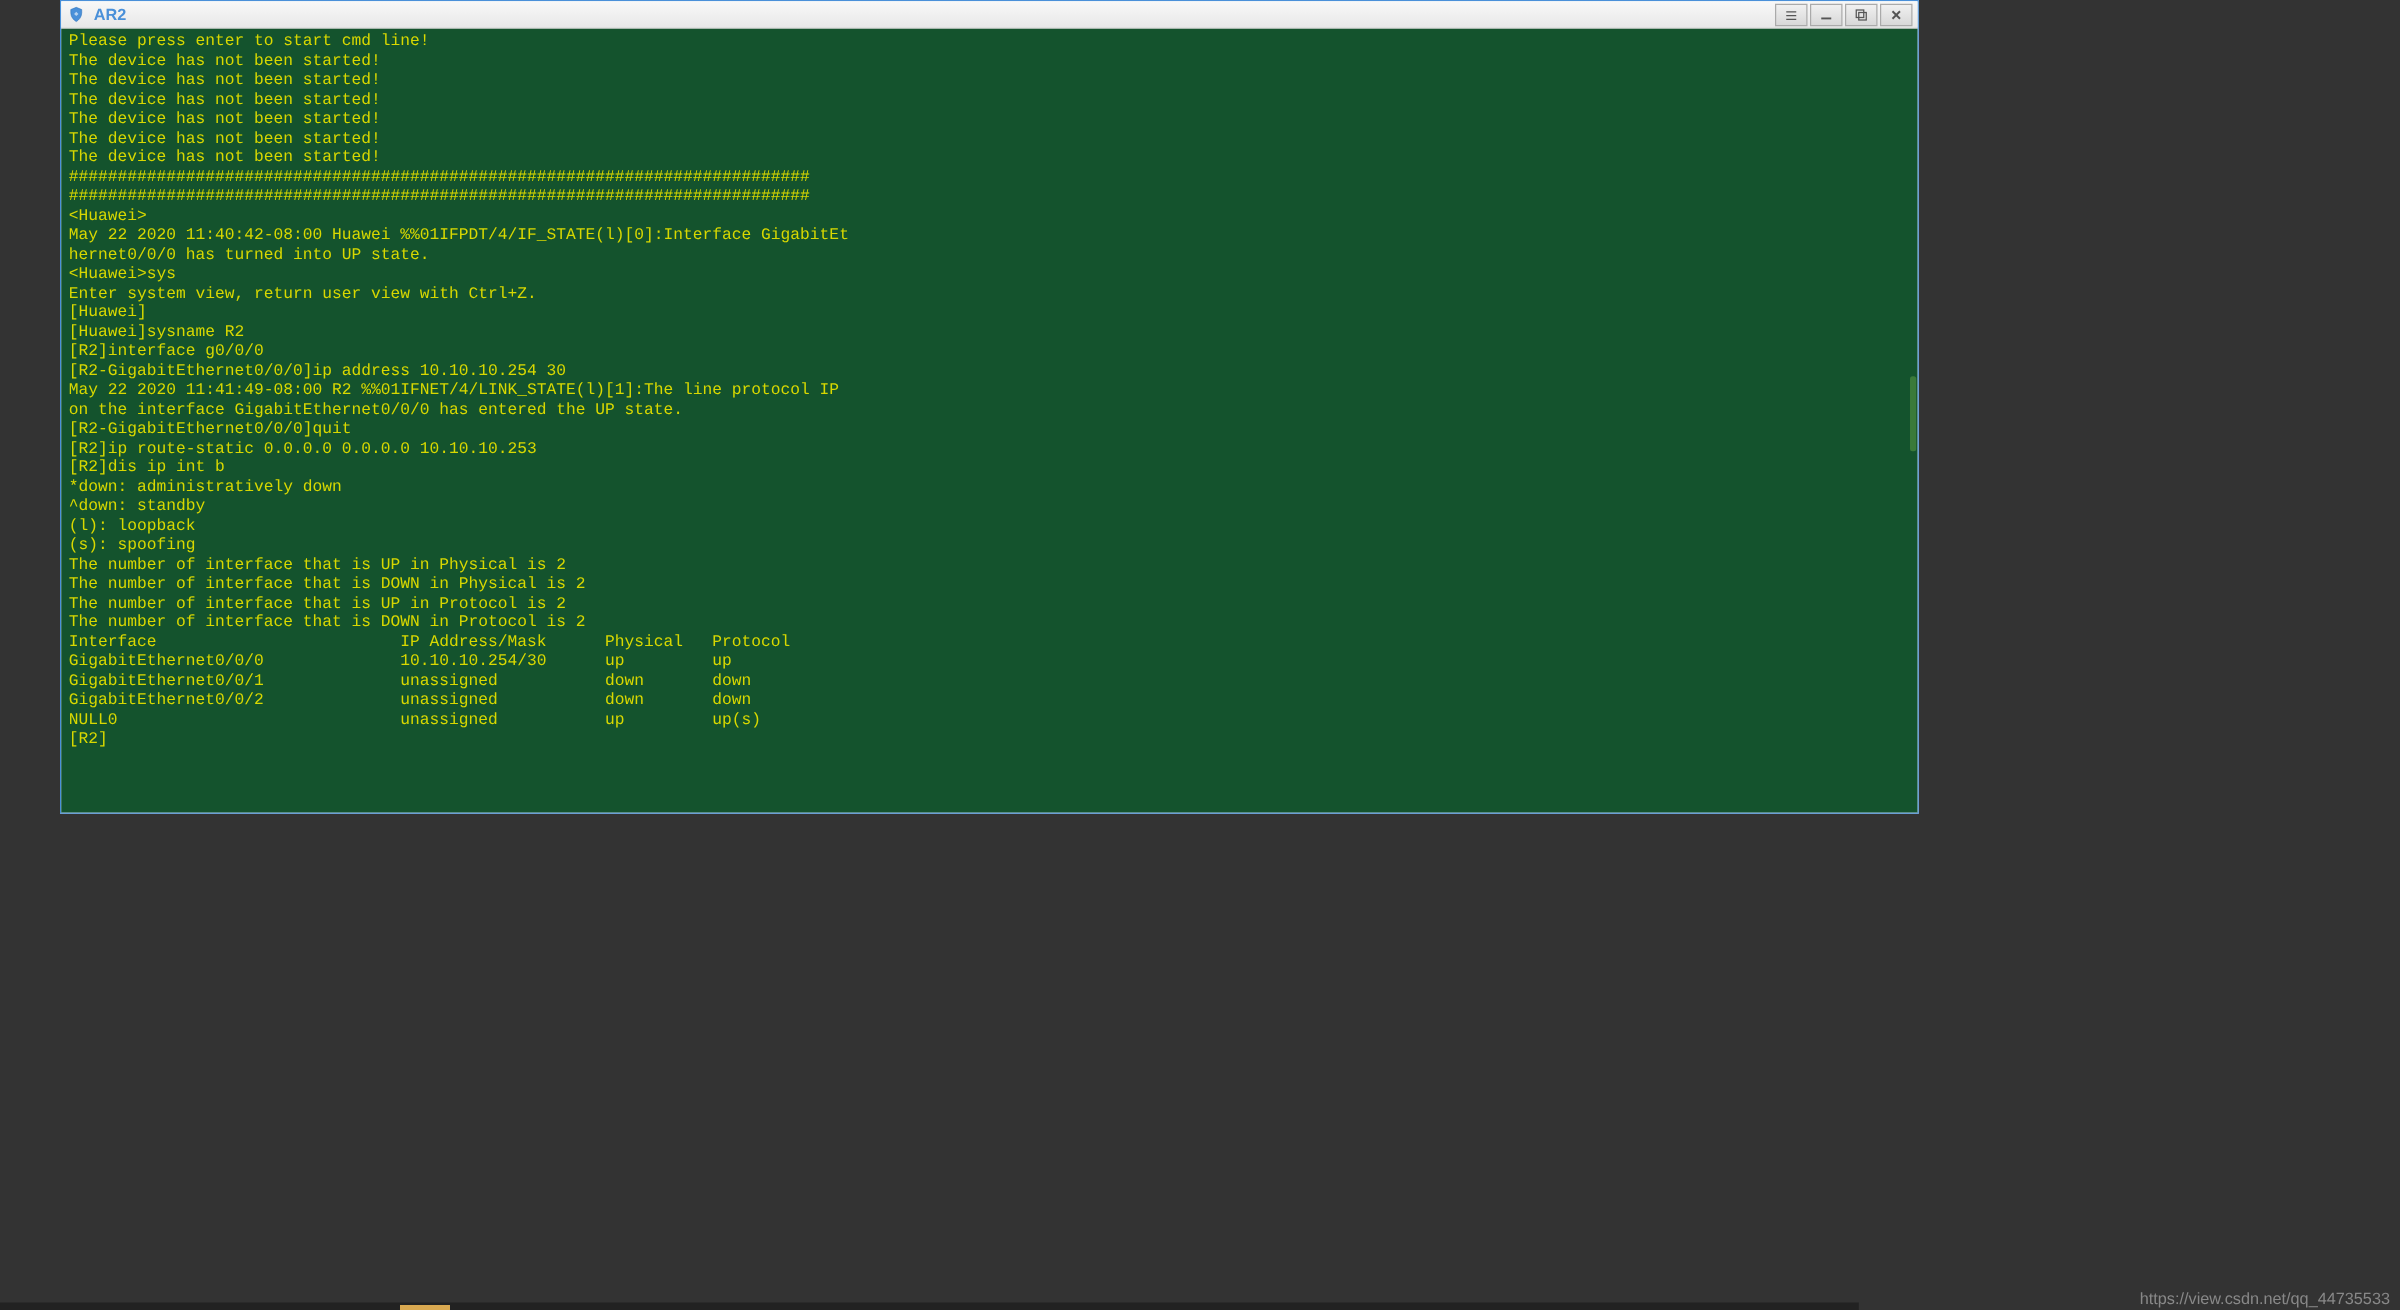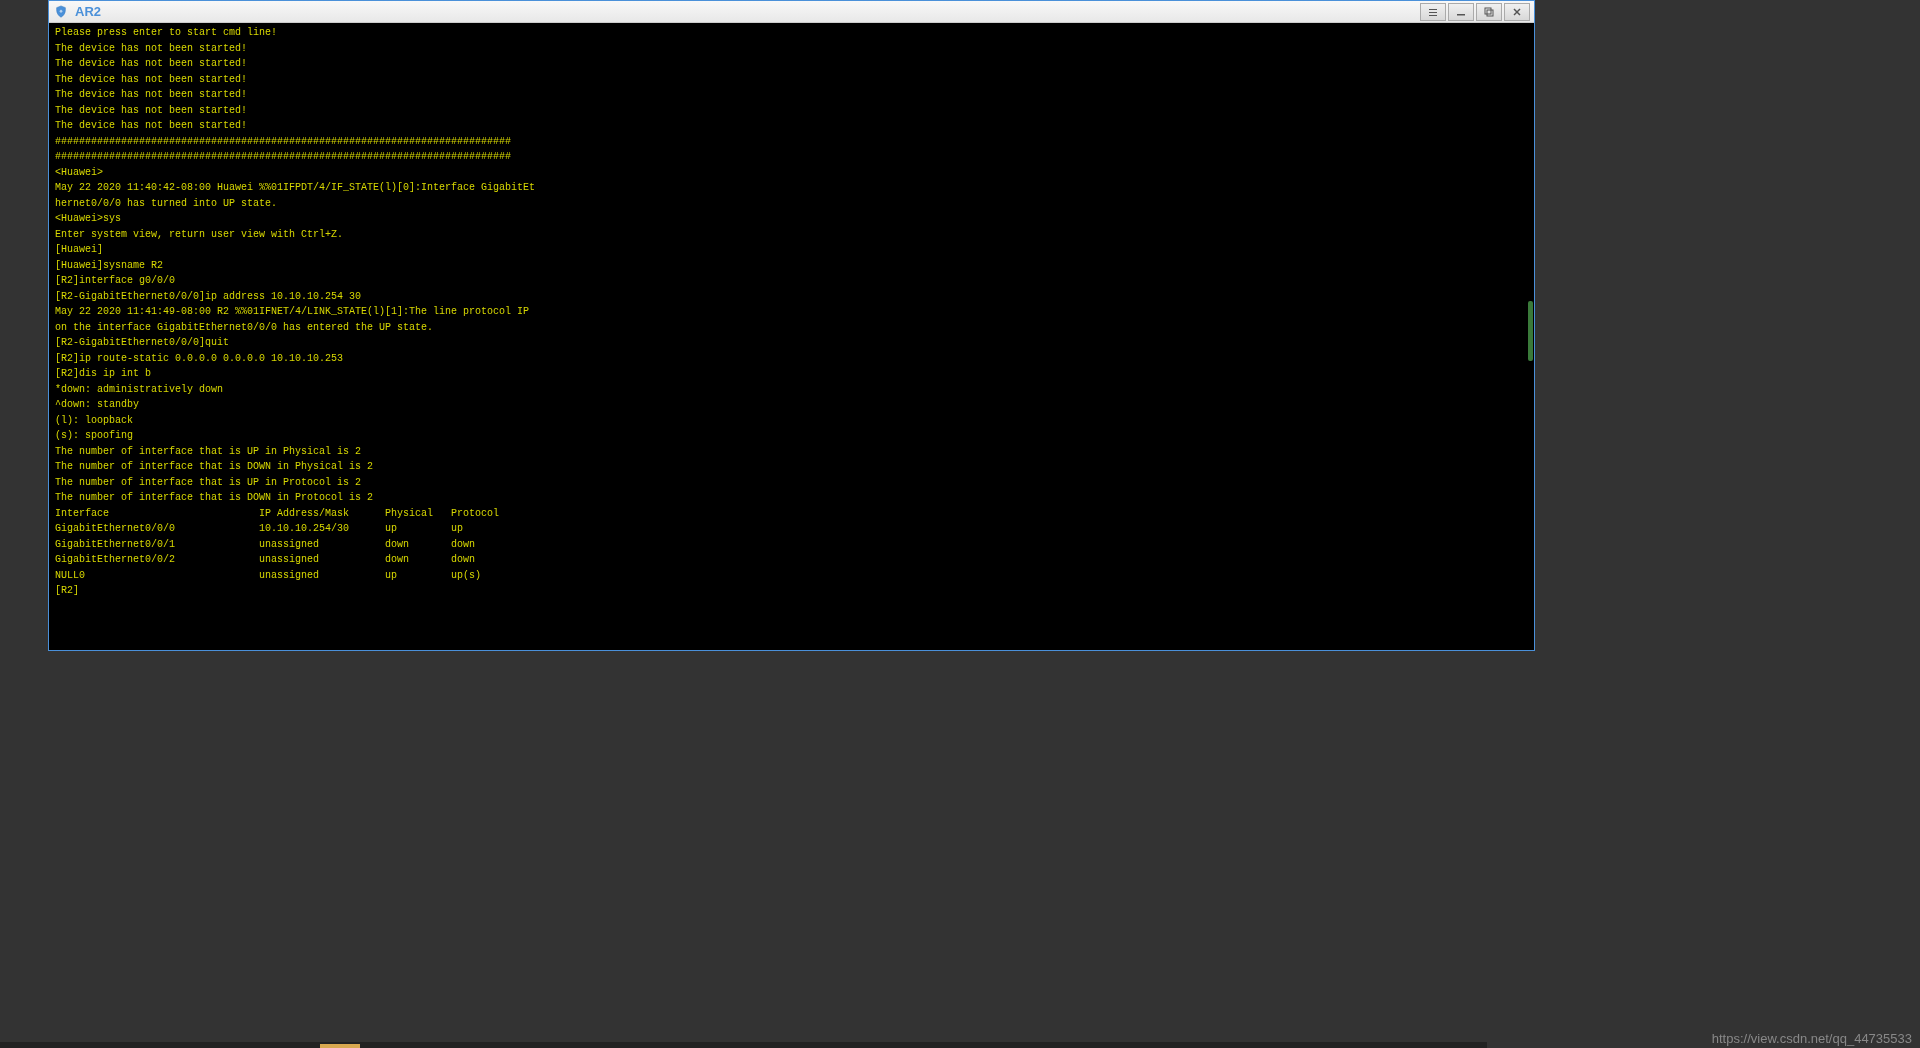--- a/index.html
+++ b/index.html
@@ -69,24 +69,24 @@
       font-size: 10px;
       color: #555;
       cursor: pointer;
     }
     .window-btn svg {
       width: 10px;
       height: 10px;
     }
     .terminal {
       flex: 1;
-      background: #000000;
+      background: #14532d;
       color: #d8d800;
       font-family: 'Courier New', monospace;
-      font-size: 10px;
+      font-size: 13px;
       line-height: 15.5px;
       padding: 2px 6px;
       overflow: hidden;
       white-space: pre;
     }
     .terminal-line {
       display: block;
     }
     .scrollbar-indicator {
       position: absolute;

